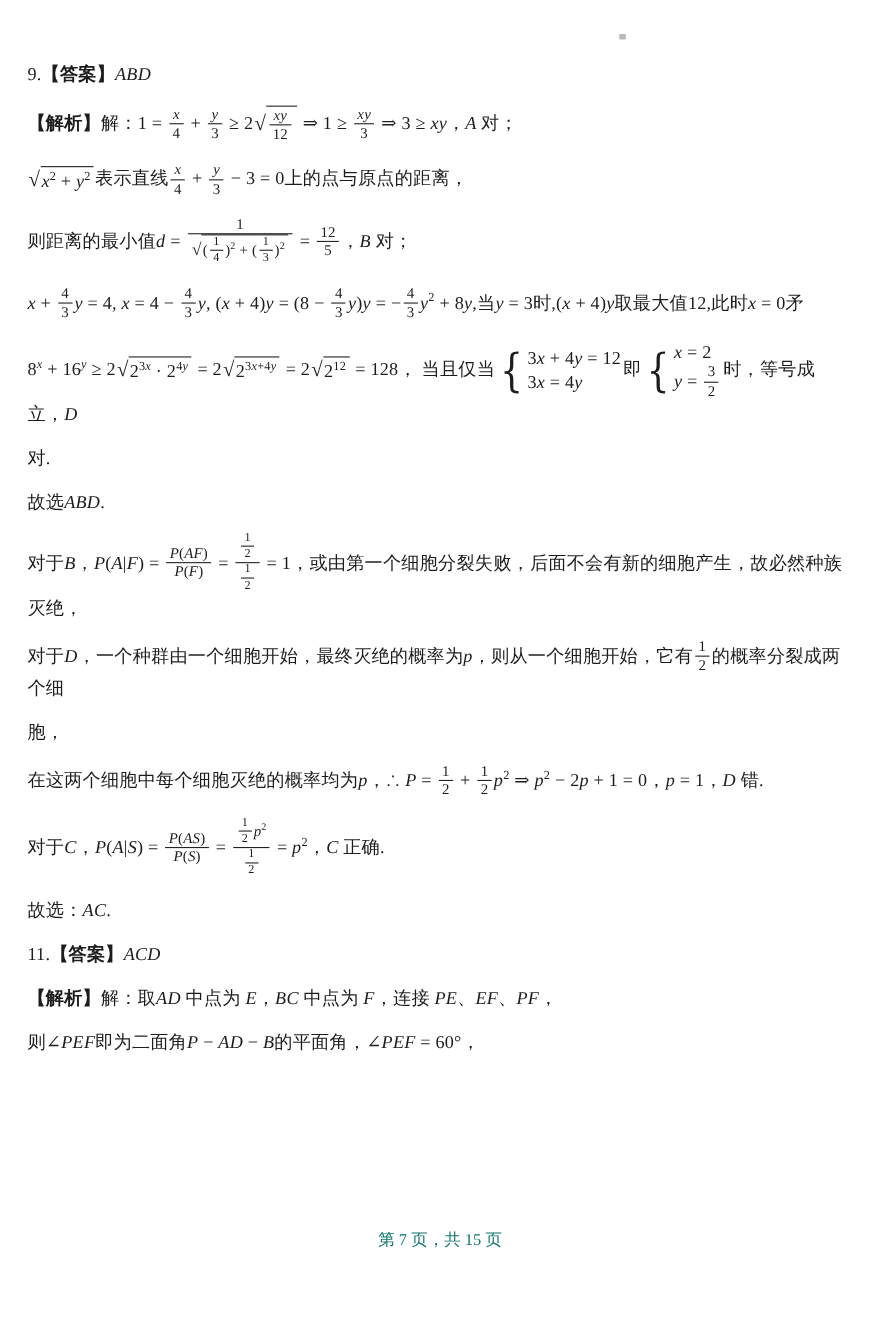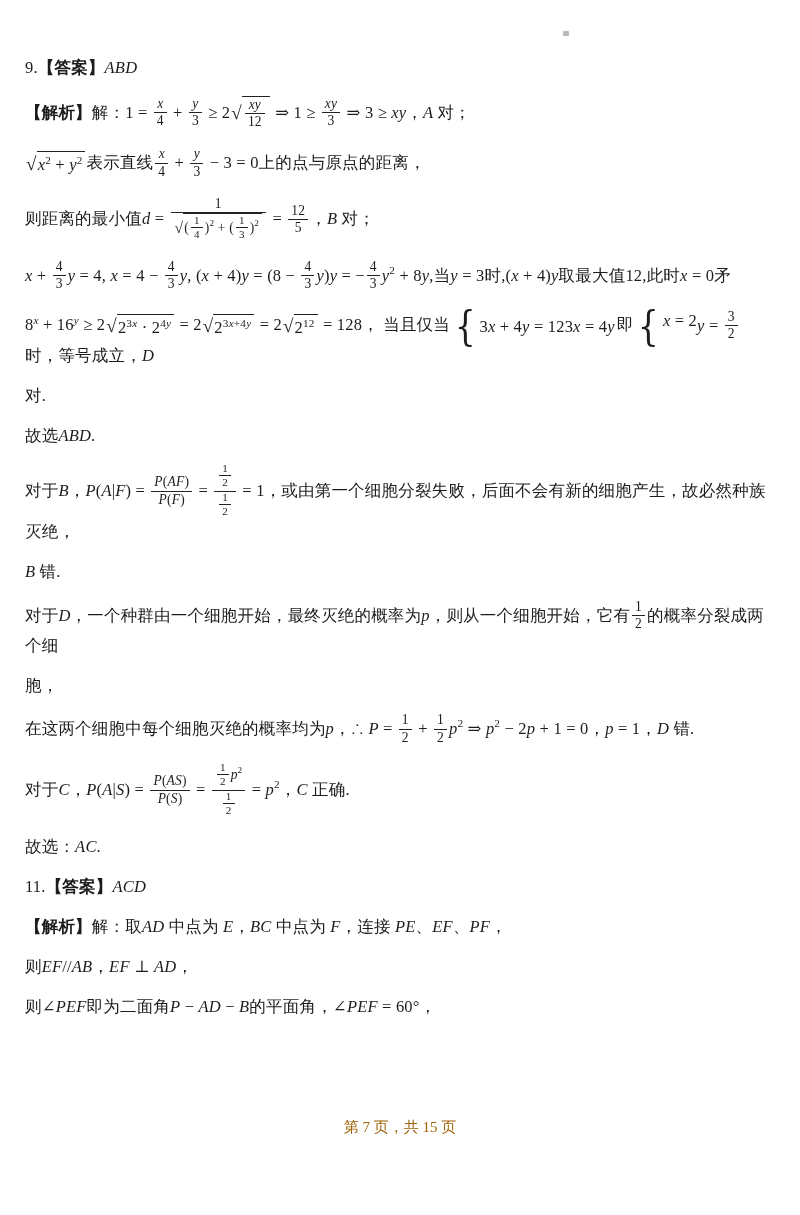--- a/index.html
+++ b/index.html
@@ -17,25 +17,25 @@
   .frac{display:inline-flex;flex-direction:column;vertical-align:middle;text-align:center;
         font-size:0.82em;line-height:1.2;margin:0 2px;position:relative;top:-1px;}
   .frac>.num{display:block;border-bottom:1px solid #222;padding:0 3px;}
   .frac>.den{display:block;padding:0 3px;}
   .sqrt{display:inline-flex;align-items:center;vertical-align:middle;margin:0 1px;}
   .rad{font-size:1.15em;line-height:1;align-self:stretch;display:flex;align-items:center;}
   .radi{border-top:1.3px solid #222;padding:1px 3px 0 1px;display:inline-block;}
   .cases{display:inline-flex;align-items:center;vertical-align:middle;margin:0 2px;}
   .brace{font-size:2.5em;font-weight:300;line-height:0.85;margin-right:1px;
          font-family:"DejaVu Serif",serif;transform:scaleX(0.8);}
-  .crows{display:inline-flex;flex-direction:row;text-align:left;}
+  .crows{display:inline-flex;flex-direction:column;text-align:left;}
   .crow{line-height:1.35;}
   sup{font-size:0.68em;line-height:0;vertical-align:super;}
   .footer{position:absolute;left:0;top:1118px;width:800px;text-align:center;
-          font-size:15px;color:#a16207;font-family:"Liberation Serif","DejaVu Serif",serif;}
+          font-size:15px;color:#0f766e;font-family:"Liberation Serif","DejaVu Serif",serif;}
 </style>
 </head>
 <body>
 
 <div class="page">
   <div class="speck"></div>
   <div class="doc">
     <div class="section">
         <div class="line"><span class="tk-t">9.</span><span class="tk-b">【答案】</span><span class="tk-m">ABD</span></div>
         <div class="line"><span class="tk-b">【解析】</span><span class="tk-t">解：</span><span class="tk-n">1 = </span><span class="frac">
@@ -128,21 +128,20 @@
           </span><span class="tk-n"> = </span><span class="frac">
             <span class="num"><span class="frac">
                 <span class="num"><span class="tk-n">1</span></span>
                 <span class="den"><span class="tk-n">2</span></span>
               </span></span>
             <span class="den"><span class="frac">
                 <span class="num"><span class="tk-n">1</span></span>
                 <span class="den"><span class="tk-n">2</span></span>
               </span></span>
           </span><span class="tk-n"> = 1</span><span class="tk-t">，或由第一个细胞分裂失败，后面不会有新的细胞产生，故必然种族灭绝，</span></div>
-        <div class="line"><span class="tk-m">B </span><span class="tk-t">错.</span></div>
         <div class="line"><span class="tk-t">对于</span><span class="tk-m">D</span><span class="tk-t">，一个种群由一个细胞开始，最终灭绝的概率为</span><span class="tk-m">p</span><span class="tk-t">，则从一个细胞开始，它有</span><span class="frac">
             <span class="num"><span class="tk-n">1</span></span>
             <span class="den"><span class="tk-n">2</span></span>
           </span><span class="tk-t">的概率分裂成两个细</span></div>
         <div class="line"><span class="tk-t">胞，</span></div>
         <div class="line"><span class="tk-t">在这两个细胞中每个细胞灭绝的概率均为</span><span class="tk-m">p</span><span class="tk-t">，</span><span class="tk-n">∴ </span><span class="tk-m">P</span><span class="tk-n"> = </span><span class="frac">
             <span class="num"><span class="tk-n">1</span></span>
             <span class="den"><span class="tk-n">2</span></span>
           </span><span class="tk-n"> + </span><span class="frac">
             <span class="num"><span class="tk-n">1</span></span>
@@ -159,18 +158,17 @@
             <span class="den"><span class="frac">
                 <span class="num"><span class="tk-n">1</span></span>
                 <span class="den"><span class="tk-n">2</span></span>
               </span></span>
           </span><span class="tk-n"> = </span><span class="tk-m">p</span><sup><span class="tk-n">2</span></sup><span class="tk-t">，</span><span class="tk-m">C </span><span class="tk-t">正确.</span></div>
         <div class="line"><span class="tk-t">故选：</span><span class="tk-m">AC</span><span class="tk-n">.</span></div>
       </div>
     <div class="section">
         <div class="line"><span class="tk-t">11.</span><span class="tk-b">【答案】</span><span class="tk-m">ACD</span></div>
         <div class="line"><span class="tk-b">【解析】</span><span class="tk-t">解：取</span><span class="tk-m">AD </span><span class="tk-t">中点为</span><span class="tk-m"> E</span><span class="tk-t">，</span><span class="tk-m">BC </span><span class="tk-t">中点为</span><span class="tk-m"> F</span><span class="tk-t">，连接</span><span class="tk-m"> PE</span><span class="tk-t">、</span><span class="tk-m">EF</span><span class="tk-t">、</span><span class="tk-m">PF</span><span class="tk-t">，</span></div>
-        <div class="line"><span class="tk-t">则</span><span class="tk-m">EF</span><span class="tk-n">//</span><span class="tk-m">AB</span><span class="tk-t">，</span><span class="tk-m">EF</span><span class="tk-n"> ⊥ </span><span class="tk-m">AD</span><span class="tk-t">，</span></div>
         <div class="line"><span class="tk-t">则</span><span class="tk-n">∠</span><span class="tk-m">PEF</span><span class="tk-t">即为二面角</span><span class="tk-m">P</span><span class="tk-n"> − </span><span class="tk-m">AD</span><span class="tk-n"> − </span><span class="tk-m">B</span><span class="tk-t">的平面角，</span><span class="tk-n">∠</span><span class="tk-m">PEF</span><span class="tk-n"> = 60°</span><span class="tk-t">，</span></div>
       </div>
   </div>
   <div class="footer">第 7 页，共 15 页</div>
 </div>
 
 </body></html>

